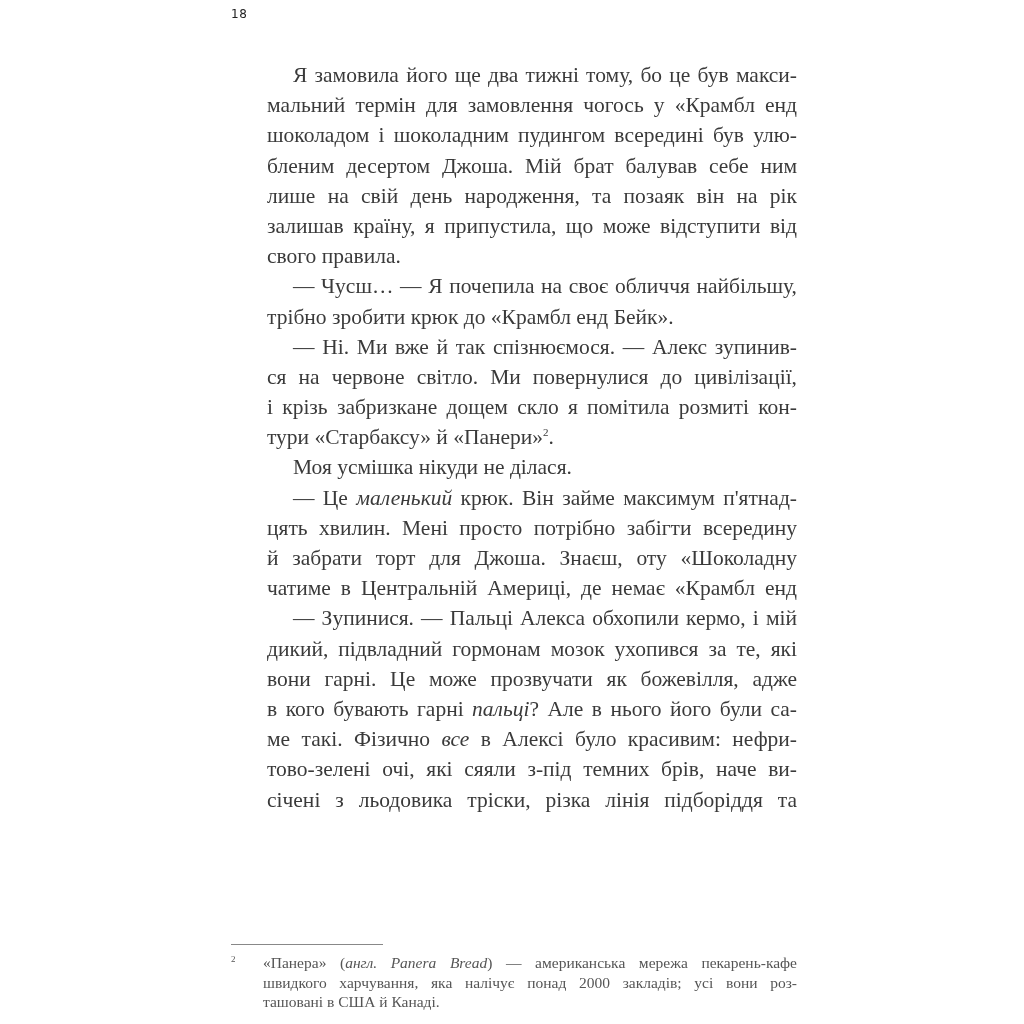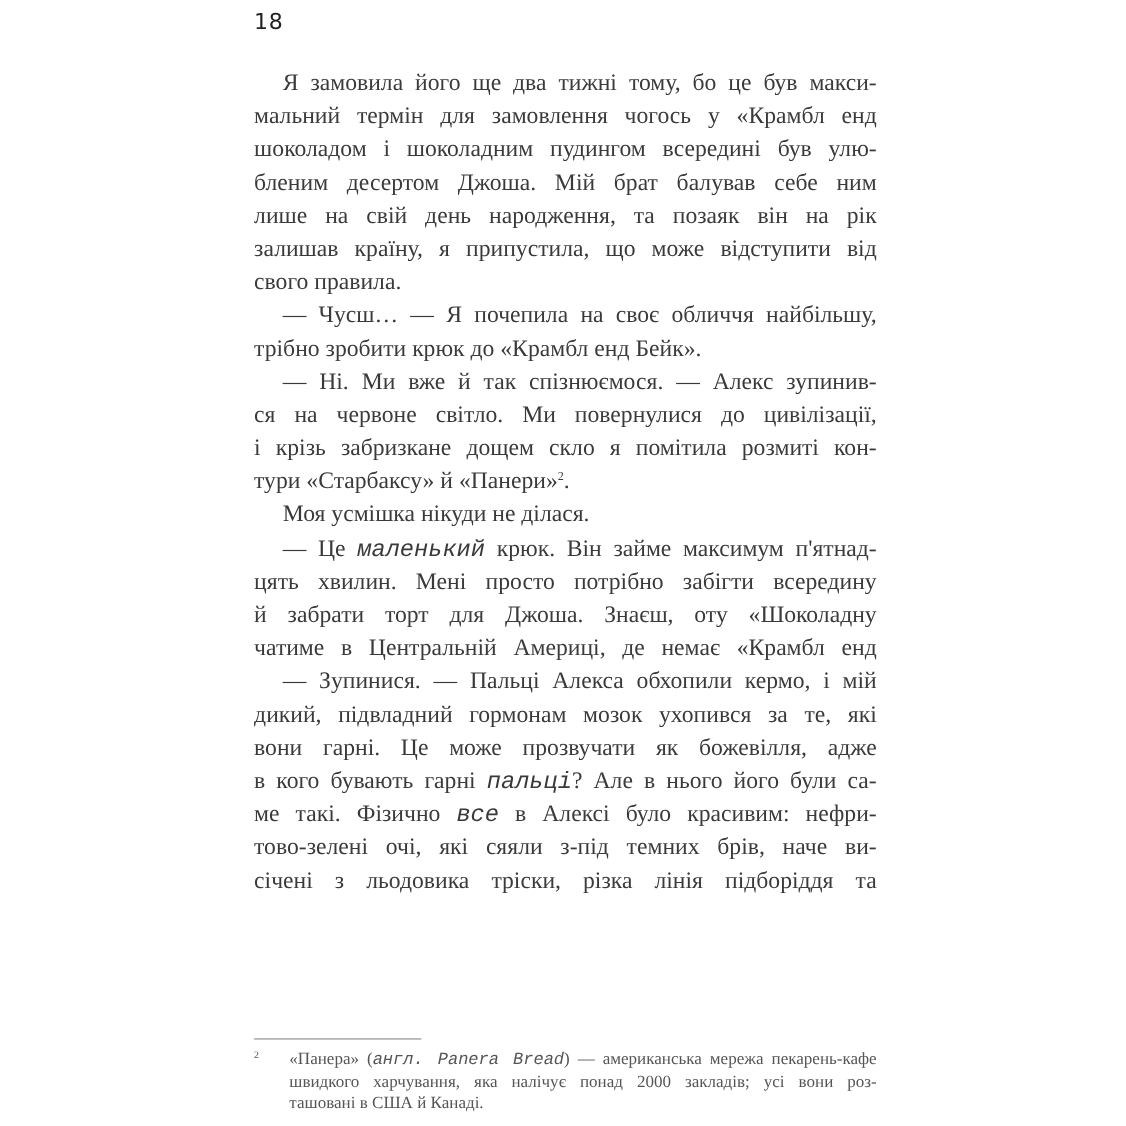--- a/index.html
+++ b/index.html
@@ -11,21 +11,21 @@
       width: 1024px;
       height: 1024px;
       position: relative;
       overflow: hidden;
     }
     .page-number {
       position: absolute;
       left: 231px;
       top: 7px;
       font-family: "DejaVu Sans", sans-serif;
-      font-size: 20px;
+      font-size: 12px;
       color: #222222;
       letter-spacing: 0.5px;
     }
     .body-text {
       position: absolute;
       left: 231px;
       top: 60px;
       width: 566px;
       font-family: "Liberation Serif", serif;
       font-size: 21.5px;
@@ -33,20 +33,21 @@
       color: #3a3a3a;
       text-align: justify;
       text-align-last: justify;
     }
     .line {
       display: block;
       white-space: nowrap;
       height: 30.2px;
       text-align: justify;
       text-align-last: justify;
+      margin-left: 36px;
     }
     .line.last {
       text-align-last: left;
     }
     .indent {
       padding-left: 26px;
     }
     .footnote-rule {
       position: absolute;
       left: 231px;
@@ -83,21 +84,20 @@
     .fn-line.last {
       text-align-last: left;
     }
     sup.noteref {
       font-size: 11px;
       vertical-align: 8px;
       line-height: 0;
     }
     em {
       font-style: italic;
-      font-family: Liberation Mono, monospace;
     }
   </style>
 </head>
 <body>
 
 <div class="page-number">18</div>
 
 <div class="body-text" id="body-text">
     <span class="line indent">Я замовила його ще два тижні тому, бо це був макси-</span>
     <span class="line">мальний термін для замовлення чогось у «Крамбл енд</span>

